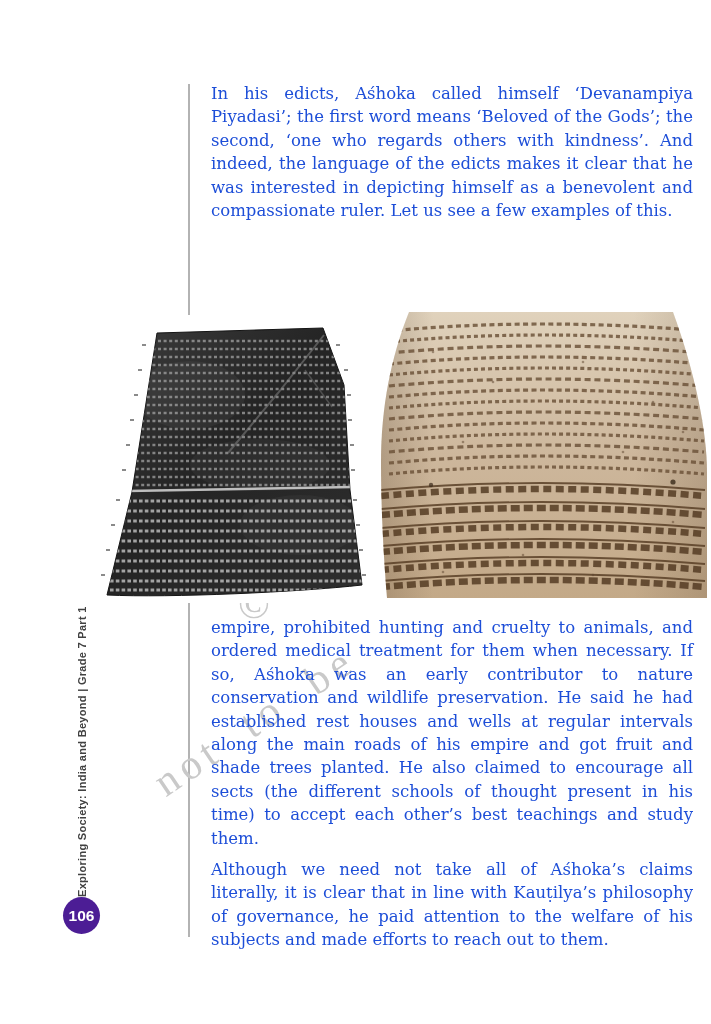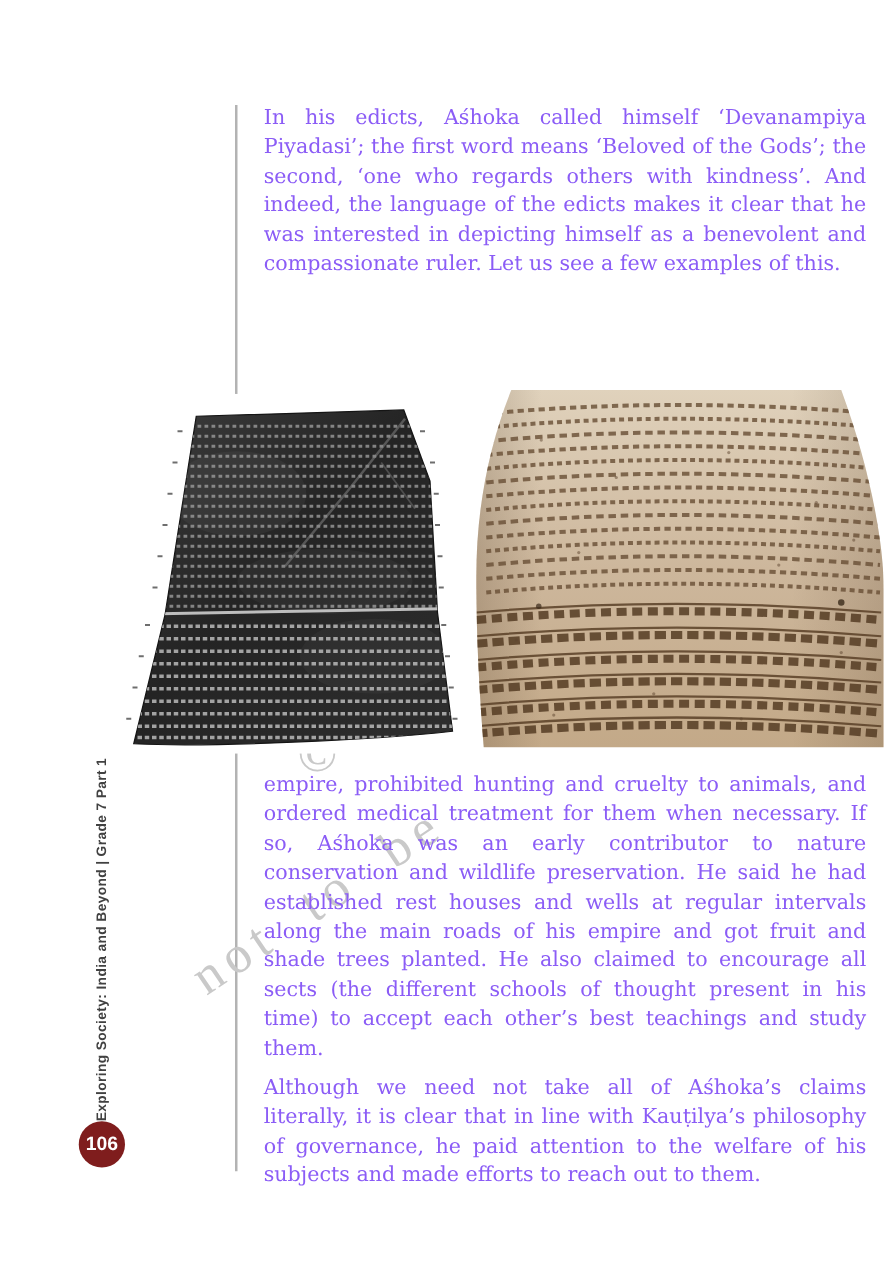--- a/index.html
+++ b/index.html
@@ -14,29 +14,29 @@
 
   
   .v-rule{position:absolute;z-index:0;left:188px;top:84px;width:2px;height:853px;background:#b3b3b3;}
 
   
   .spine-title{position:absolute;z-index:3;left:76px;top:897px;transform:rotate(-90deg);
                transform-origin:0 0;white-space:nowrap;
                font-family:"Liberation Sans", sans-serif;font-weight:bold;font-size:11px;
                letter-spacing:.3px;color:#414141;}
   .page-badge{position:absolute;z-index:3;left:63px;top:897px;width:37px;height:37px;
-              border-radius:50%;background:#7f1d1d;color:#fff;display:flex;align-items:center;
+              border-radius:50%;background:#4c1d95;color:#fff;display:flex;align-items:center;
               justify-content:center;font-family:"Liberation Sans", sans-serif;
               font-weight:bold;font-size:15.5px;}
 
   
   .text-block{position:absolute;z-index:3;left:211px;width:482px;}
   .tb1{top:82px;}
   .tb2{top:616px;}
-  .text-block p{margin:0 0 8px 0;font-size:16.5px;line-height:23.4px;color:#8b5cf6;
+  .text-block p{margin:0 0 8px 0;font-size:16.5px;line-height:23.4px;color:#1d4ed8;
                 text-align:justify;}
 
   
   .photo{position:absolute;z-index:2;}
   .rock{left:100px;top:315px;width:276px;height:288px;}
   .pillar{left:373px;top:312px;width:334px;height:286px;}
   .caption{position:absolute;z-index:3;left:206px;top:604px;width:486px;text-align:center;
            font-family:"Liberation Serif", serif;font-style:italic;font-weight:600;
            font-size:15px;line-height:20px;color:#57585a;}
 </style>

